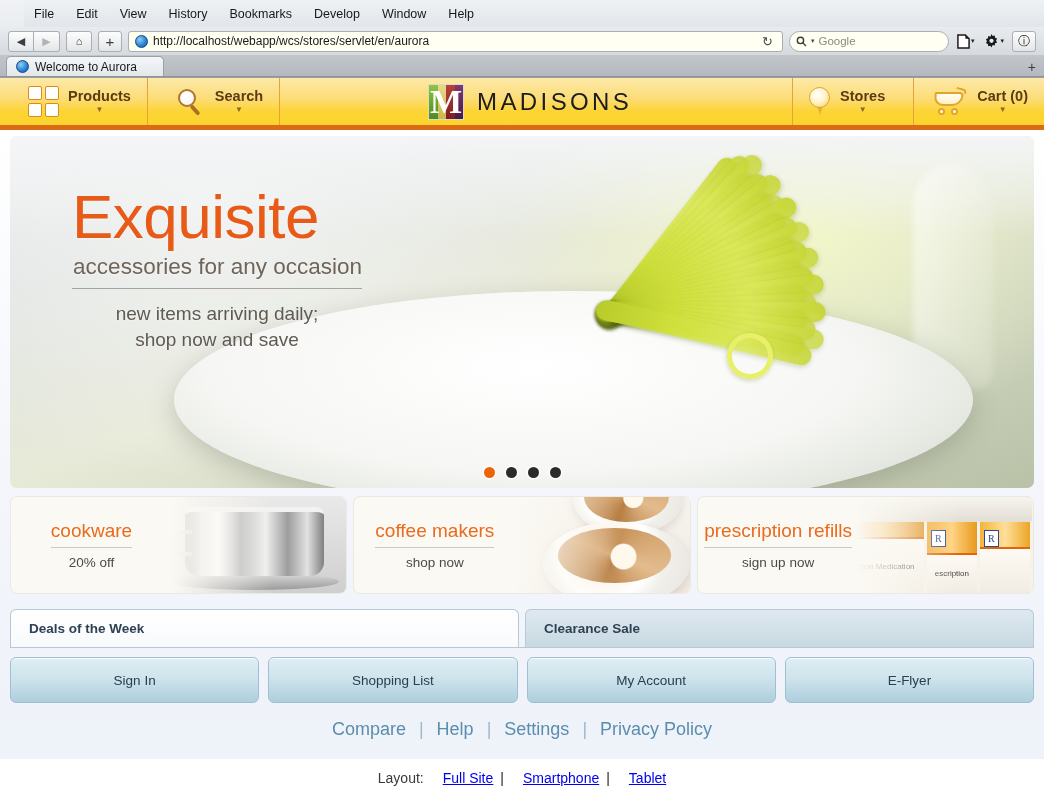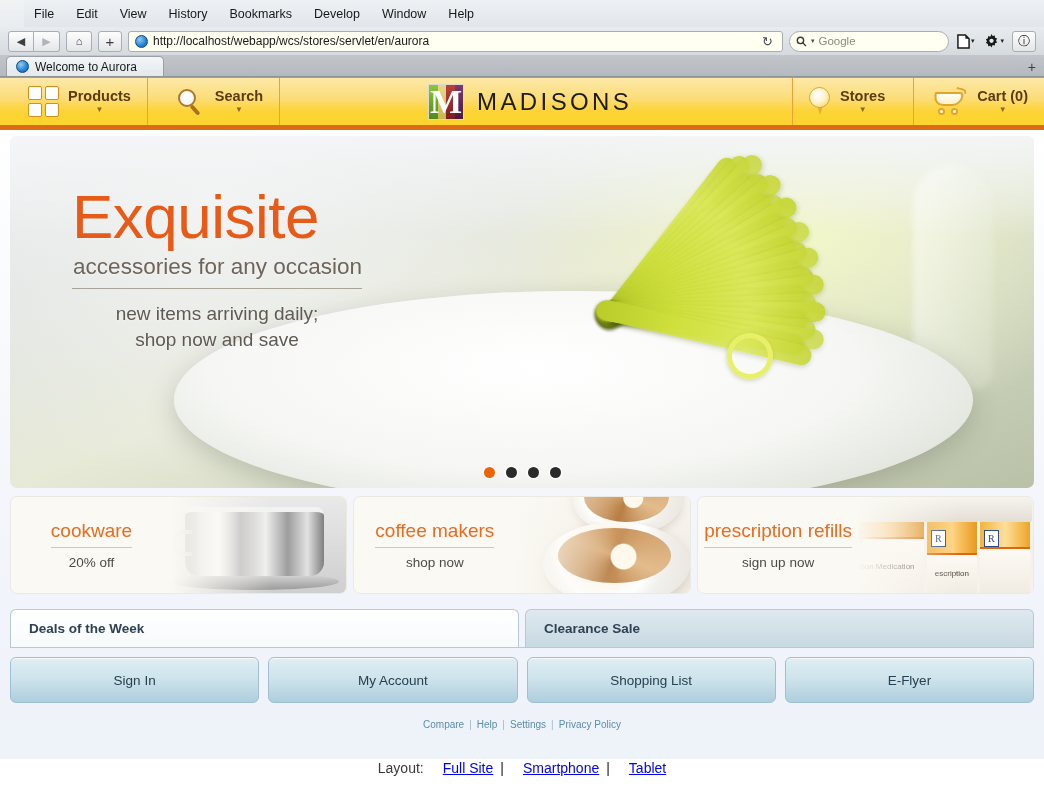--- a/index.html
+++ b/index.html
@@ -423,22 +423,22 @@
     font-size: 13.5px; color: #26414f;
     background: linear-gradient(#dfeef4 0%, #cfe4ec 45%, #aecedd 100%);
     border: 1px solid #9fc0d2;
     border-radius: 6px;
     box-shadow: inset 0 1px 0 rgba(255,255,255,.8);
     cursor: pointer;
   }
 
   .footer-links {
     margin-top: 16px;
-    display: flex; align-items: center; justify-content: center; gap: 5px;
-    font-size: 10px; color: #6d97b5;
+    display: flex; align-items: center; justify-content: center; gap: 13px;
+    font-size: 18px; color: #6d97b5;
   }
   .footer-links a { color: #5b8dae; text-decoration: none; cursor: pointer; }
   .footer-links .sep { color: #9fb9cb; }
 
   .layout-row {
     margin-top: 30px;
     display: flex; align-items: center; justify-content: center; gap: 7px;
     font-size: 14px; color: #3a3a3a;
   }
   .layout-row a { color: #0000ee; text-decoration: underline; cursor: pointer; margin-left: 12px; }
@@ -692,22 +692,22 @@
       <span>Deals of the Week</span>
     </div>
     <div class="content-tab inactive">
       <span>Clearance Sale</span>
     </div>
   </div>
   <div class="tabs-underline"></div>
 
   <div class="actions">
     <div class="action-btn">Sign In</div>
+    <div class="action-btn">Shopping List</div>
     <div class="action-btn">My Account</div>
-    <div class="action-btn">Shopping List</div>
     <div class="action-btn">E-Flyer</div>
   </div>
 
   <div class="footer-links">
     <a>Compare</a>
     <span class="sep">|</span>
     <a>Help</a>
     <span class="sep">|</span>
     <a>Settings</a>
     <span class="sep">|</span>

